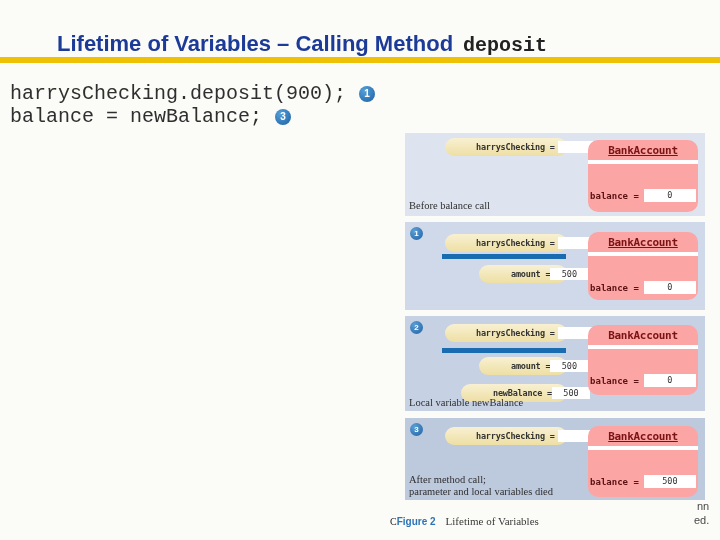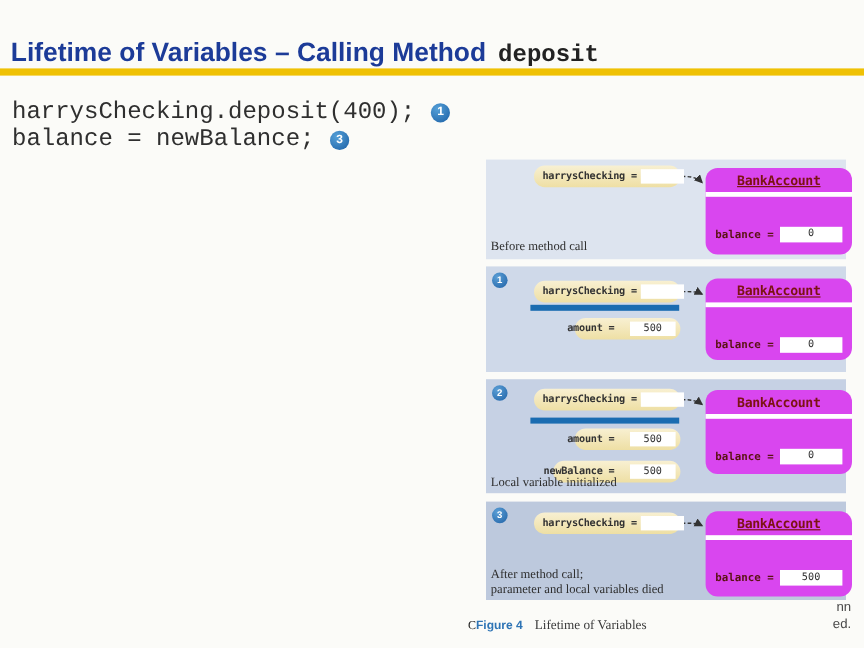--- a/index.html
+++ b/index.html
@@ -2,21 +2,21 @@
 <html><head>
 <meta charset="utf-8">
 <style>
   html,body{margin:0;padding:0;}
   body{
     width:720px;height:540px;position:relative;overflow:hidden;
     background:#fbfbf8;font-family:"Liberation Sans",sans-serif;
   }
   
   .title{position:absolute;left:9px;top:31px;white-space:nowrap;}
-  .title-main{font:bold 22px "Liberation Sans",sans-serif;color:#1c3b98;}
+  .title-main{font:bold 22px "Liberation Sans",sans-serif;color:#1c3b98;margin-left:48px;}
   .title-code{font:bold 20px "Liberation Mono",monospace;color:#222;margin-left:10px;text-align:right;}
   .rule{position:absolute;left:0;top:57px;width:720px;height:6px;background:#efc105;}
   
   .code{position:absolute;left:10px;top:82px;}
   .codeline{height:23px;line-height:23px;font:20px "Liberation Mono",monospace;color:#2f2f2f;white-space:pre;}
   .codebadge{
     display:inline-block;width:16px;height:16px;border-radius:50%;
     background:radial-gradient(circle at 35% 30%,#55a0d8,#1b5fa4);
     color:#fff;font:bold 10px "Liberation Sans",sans-serif;text-align:center;line-height:16px;
     margin-left:13px;vertical-align:2px;
@@ -34,31 +34,31 @@
     color:#fff;font:bold 8px "Liberation Sans",sans-serif;display:flex;align-items:center;justify-content:center;
   }
   .refpill,.varpill{
     position:absolute;height:18px;border-radius:9px;
     background:linear-gradient(#f8f0d2,#eedfa4);
     display:flex;align-items:center;box-sizing:border-box;
   }
   .refpill{left:40px;width:122px;padding:0 4px 0 7px;gap:3px;justify-content:space-between;}
   #panel1 .refpill{top:5px;}  #panel2 .refpill{top:12px;}
   #panel3 .refpill{top:8px;}  #panel4 .refpill{top:9px;}
-  .plabel{font:bold 8.5px "DejaVu Sans Mono",monospace;color:#333;white-space:nowrap;letter-spacing:-0.2px;}
+  .plabel{font:bold 8.5px "DejaVu Sans Mono",monospace;color:#333;white-space:nowrap;letter-spacing:-0.2px;margin-left:24px;}
   .refbox{width:36px;height:12px;background:#fff;flex:none;}
   .valbox{width:38px;height:12px;background:#fff;flex:none;
     font:8.5px "DejaVu Sans Mono",monospace;color:#333;text-align:center;line-height:12px;}
-  .varpill{padding:0 4px 0 8px;gap:13px;justify-content:flex-end;}
+  .varpill{padding:0 4px 0 8px;gap:0;justify-content:space-between;}
   #panel2 .pill-amount{left:74px;top:43px;width:88px;}
   #panel3 .pill-amount{left:74px;top:41px;width:88px;}
   #panel3 .pill-newbalance{left:56px;top:68px;width:106px;}
   .divider{position:absolute;left:37px;width:124px;height:5px;background:#1a6cb1;}
   #panel2 .divider{top:32px;}  #panel3 .divider{top:32px;}
-  .obj{position:absolute;left:183px;width:122px;border-radius:10px;background:#d946ef;box-sizing:border-box;}
+  .obj{position:absolute;left:183px;width:110px;border-radius:10px;background:#fca5a5;box-sizing:border-box;}
   #panel1 .obj{top:7px;height:72px;}  #panel2 .obj{top:10px;height:68px;}
   #panel3 .obj{top:9px;height:70px;}  #panel4 .obj{top:8px;height:71px;}
   .cls{text-align:center;font:bold 11px "DejaVu Sans Mono",monospace;color:#7c1313;
        padding-top:4px;text-decoration:underline;letter-spacing:-0.3px;}
   .obj.nound .cls{text-decoration:none;}
   .band{height:4px;background:#fff;margin-top:3px;}
   .field{display:flex;align-items:center;justify-content:center;gap:5px;margin-top:25px;
          font:bold 9px "DejaVu Sans Mono",monospace;color:#5a1212;}
   .fieldval{width:52px;height:13px;background:#fff;font:8.5px "DejaVu Sans Mono",monospace;
             color:#333;text-align:center;line-height:13px;font-weight:normal;}
@@ -76,21 +76,21 @@
 </style>
 </head>
 <body>
 
 <div class="title">
   <span class="title-main">Lifetime of Variables – Calling Method</span><span class="title-code">deposit</span>
 </div>
 <div class="rule"></div>
 
 <div class="code">
-  <div class="codeline"><span>harrysChecking.deposit(400);</span><span class="codebadge">1</span></div>
+  <div class="codeline"><span>harrysChecking.deposit(900);</span><span class="codebadge">1</span></div>
   <div class="codeline"><span>balance = newBalance;</span><span class="codebadge">3</span></div>
 </div>
 
 <div class="panel" id="panel1">
   <svg class="arrow" width="300" height="83">
     <defs>
         <marker id="m1" markerWidth="7" markerHeight="7" refX="5" refY="3" orient="auto">
           <path d="M0,0 L6,3 L0,6 z" fill="#333"></path>
         </marker>
       </defs>
@@ -102,21 +102,21 @@
     <span class="refbox"></span>
   </div>
   <div class="obj">
     <div class="cls">BankAccount</div>
     <div class="band"></div>
     <div class="field">
       <span>balance =</span>
       <span class="fieldval">0</span>
     </div>
   </div>
-  <div class="pcaption c1">Before method call</div>
+  <div class="pcaption c1">Before balance call</div>
 </div>
 
 <div class="panel" id="panel2">
   <svg class="arrow" width="300" height="88">
     <defs>
         <marker id="m2" markerWidth="7" markerHeight="7" refX="5" refY="3" orient="auto">
           <path d="M0,0 L6,3 L0,6 z" fill="#333"></path>
         </marker>
       </defs>
     <path d="M136,21 H163" stroke="#333" stroke-width="1.2" fill="none"></path>
@@ -167,21 +167,21 @@
     <span class="valbox">500</span>
   </div>
   <div class="obj nound">
     <div class="cls">BankAccount</div>
     <div class="band"></div>
     <div class="field">
       <span>balance =</span>
       <span class="fieldval">0</span>
     </div>
   </div>
-  <div class="pcaption c1">Local variable initialized</div>
+  <div class="pcaption c1">Local variable newBalance</div>
 </div>
 
 <div class="panel" id="panel4">
   <svg class="arrow" width="300" height="82">
     <defs>
         <marker id="m4" markerWidth="7" markerHeight="7" refX="5" refY="3" orient="auto">
           <path d="M0,0 L6,3 L0,6 z" fill="#333"></path>
         </marker>
       </defs>
     <path d="M136,18 H163" stroke="#333" stroke-width="1.2" fill="none"></path>
@@ -198,17 +198,17 @@
     <div class="field">
       <span>balance =</span>
       <span class="fieldval">500</span>
     </div>
   </div>
   <div class="pcaption c1">After method call;</div>
   <div class="pcaption c2">parameter and local variables died</div>
 </div>
 
 <div class="figcaption">
-  <span class="figoverlap">C</span><span class="figlabel">Figure 4</span><span class="figtext">Lifetime of Variables</span>
+  <span class="figoverlap">C</span><span class="figlabel">Figure 2</span><span class="figtext">Lifetime of Variables</span>
 </div>
 
 <span class="frag" id="frag1">nn</span>
 <span class="frag" id="frag2">ed.</span>
 
 </body></html>

